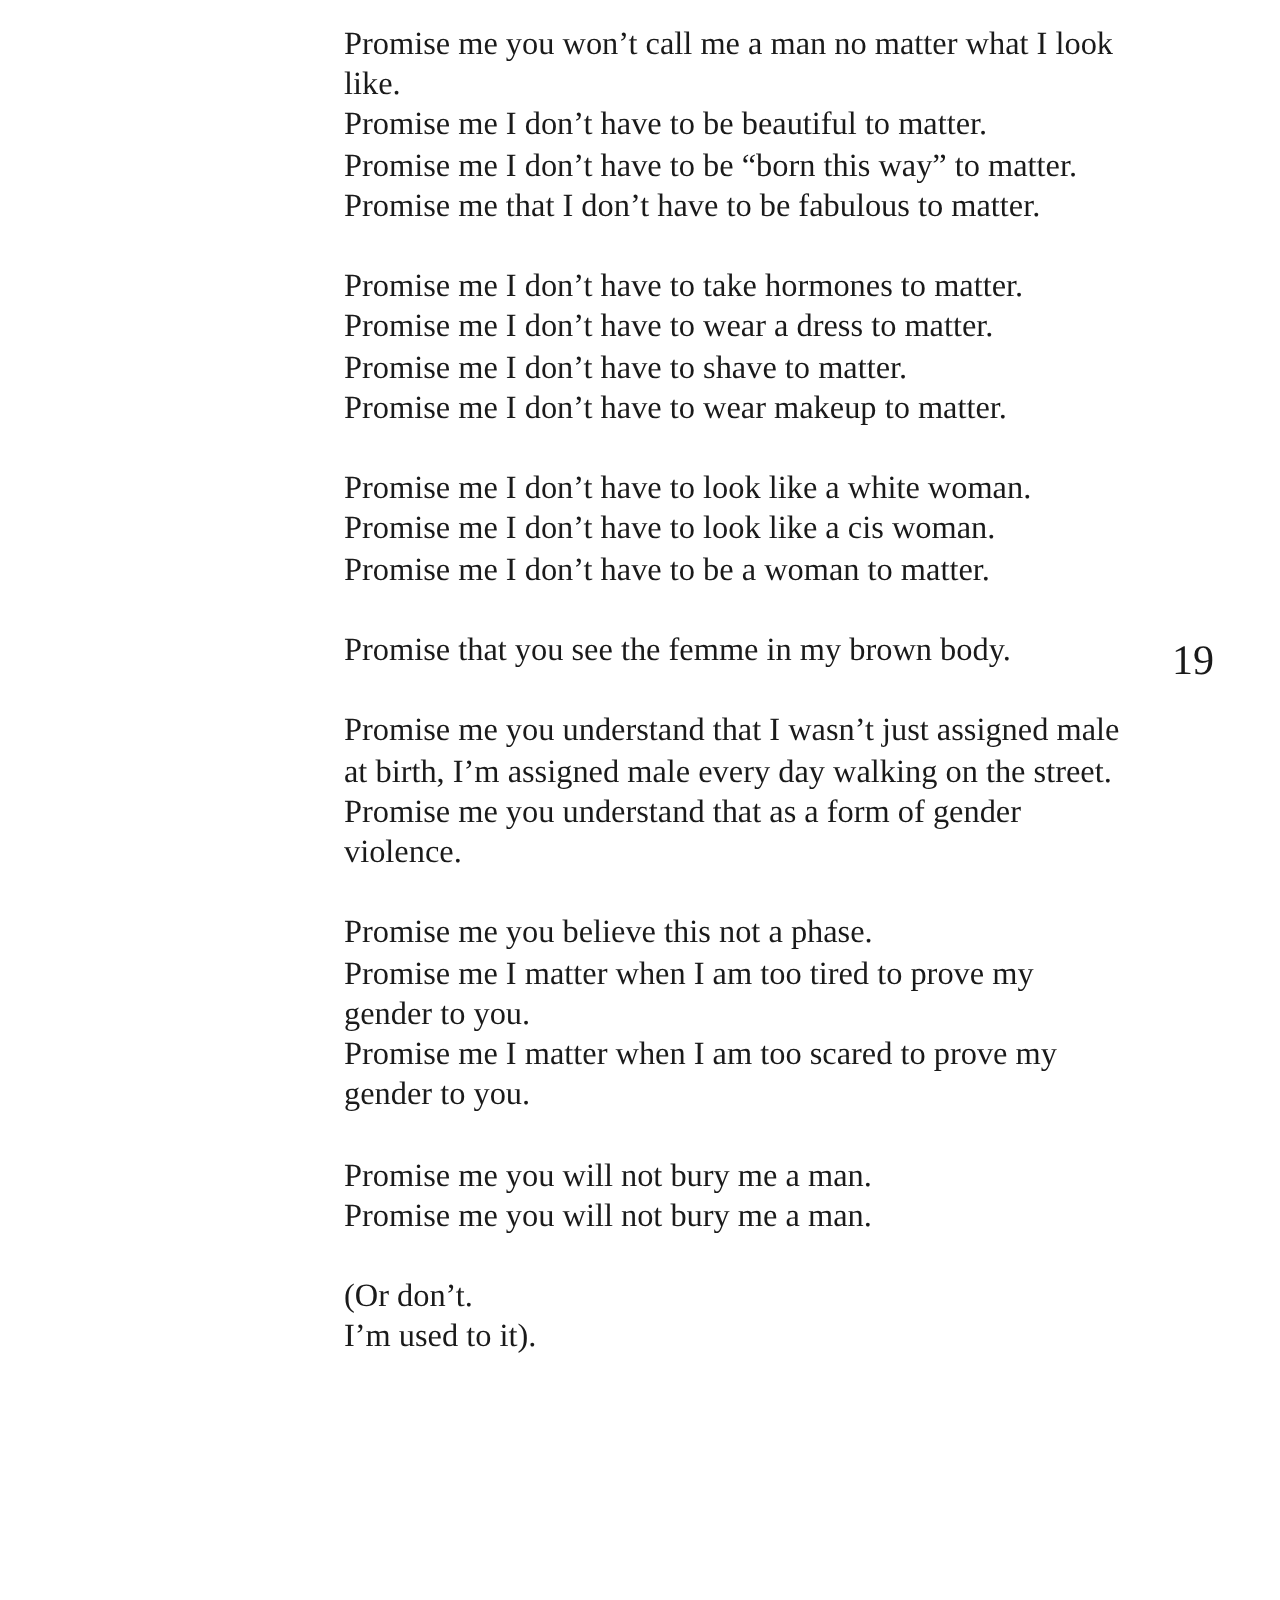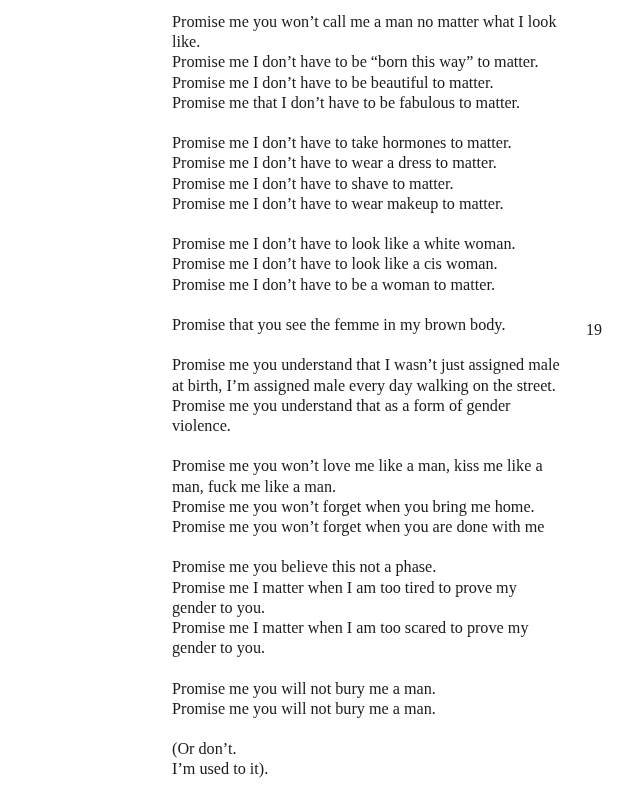--- a/index.html
+++ b/index.html
@@ -9,56 +9,51 @@
       color: #1a1a1a;
     }
     .poem {
       position: absolute; left: 160px; top: 12px; width: 400px;
       font-size: 16.2px; line-height: 20.2px;
     }
     .stanza { margin: 0 0 20.2px 0; }
     .line { display: block; white-space: normal; margin-left: 12px; }
     .page-number {
       position: absolute; left: 586px; top: 320px;
-      font-size: 16px; line-height: 20px;
+      font-size: 21px; line-height: 20px;
     }
   </style>
 </head>
 <body>
 
 <div class="poem">
   <div class="stanza">
     <span class="line">Promise me you won’t call me a man no matter what I look like.</span>
+    <span class="line">Promise me I don’t have to be beautiful to matter.</span>
     <span class="line">Promise me I don’t have to be “born this way” to matter.</span>
-    <span class="line">Promise me I don’t have to be beautiful to matter.</span>
     <span class="line">Promise me that I don’t have to be fabulous to matter.</span>
   </div>
   <div class="stanza">
     <span class="line">Promise me I don’t have to take hormones to matter.</span>
     <span class="line">Promise me I don’t have to wear a dress to matter.</span>
     <span class="line">Promise me I don’t have to shave to matter.</span>
     <span class="line">Promise me I don’t have to wear makeup to matter.</span>
   </div>
   <div class="stanza">
     <span class="line">Promise me I don’t have to look like a white woman.</span>
     <span class="line">Promise me I don’t have to look like a cis woman.</span>
     <span class="line">Promise me I don’t have to be a woman to matter.</span>
   </div>
   <div class="stanza">
     <span class="line">Promise that you see the femme in my brown body.</span>
   </div>
   <div class="stanza">
     <span class="line">Promise me you understand that I wasn’t just assigned male at birth, I’m assigned male every day walking on the street. Promise me you understand that as a form of gender violence.</span>
   </div>
   <div class="stanza">
-    <span class="line">Promise me you won’t love me like a man, kiss me like a man, fuck me like a man.</span>
-    <span class="line">Promise me you won’t forget when you bring me home.</span>
-    <span class="line">Promise me you won’t forget when you are done with me</span>
-  </div>
-  <div class="stanza">
     <span class="line">Promise me you believe this not a phase.</span>
     <span class="line">Promise me I matter when I am too tired to prove my gender to you.</span>
     <span class="line">Promise me I matter when I am too scared to prove my gender to you.</span>
   </div>
   <div class="stanza">
     <span class="line">Promise me you will not bury me a man.</span>
     <span class="line">Promise me you will not bury me a man.</span>
   </div>
   <div class="stanza">
     <span class="line">(Or don’t.</span>

